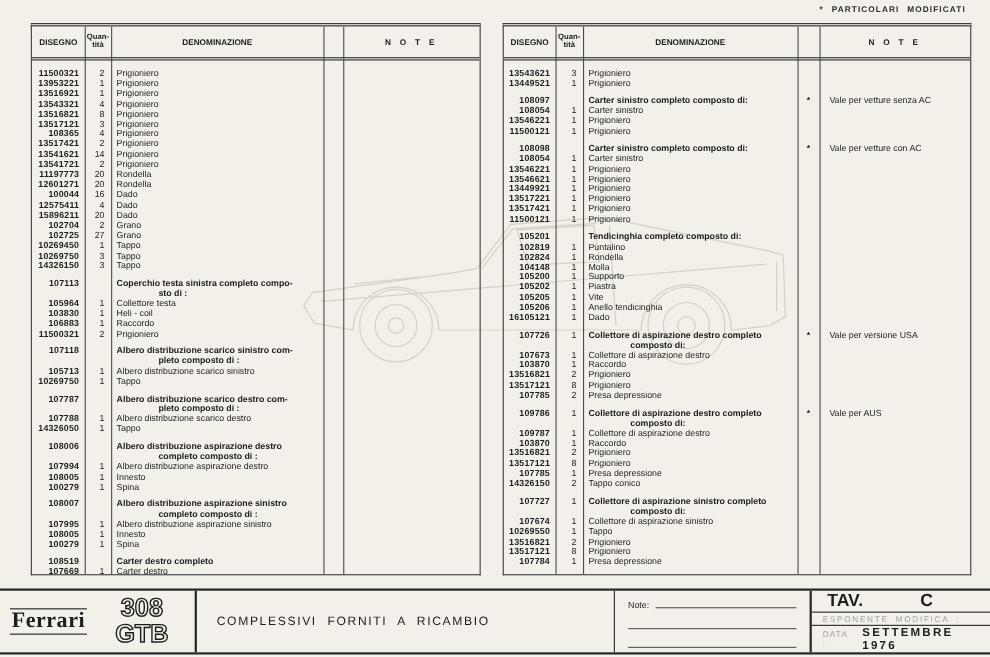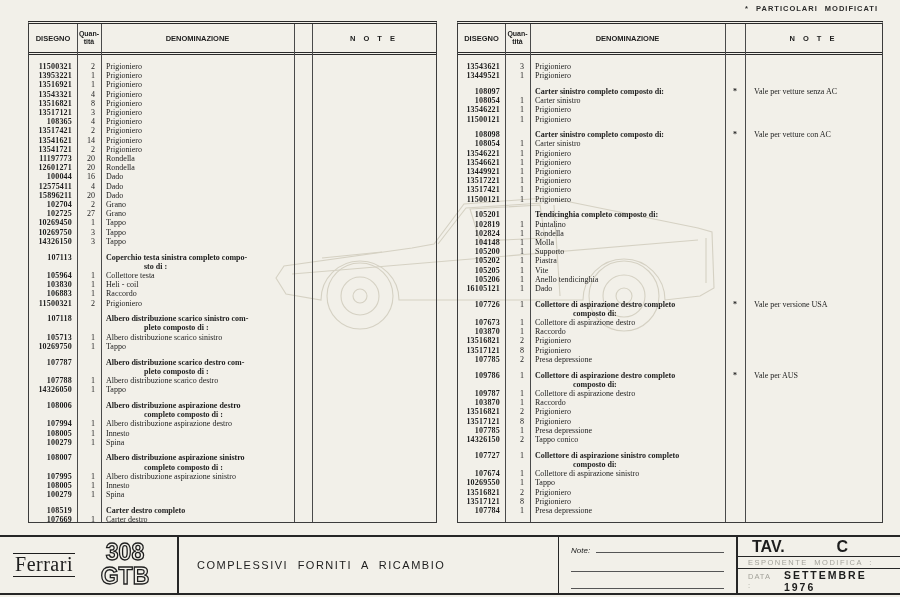--- a/index.html
+++ b/index.html
@@ -32,57 +32,57 @@
   }
   .left  .thead, .left  .prow { grid-template-columns:48px 24px 193px 18px 1fr; }
   .right .thead, .right .prow { grid-template-columns:47px 25px 195px 20px 1fr; }
   .th { text-align:center; }
   .th.qty  { white-space:pre-line; line-height:8px; font-size:7px; }
   .th.note { letter-spacing:3px; }
   .vline { position:absolute; top:0; bottom:0; width:1px; background:#4a4a4a; }
   .left  .vl1{left:48px} .left  .vl2{left:72px} .left  .vl3{left:265px} .left  .vl4{left:283px}
   .right .vl1{left:47px} .right .vl2{left:72px} .right .vl3{left:267px} .right .vl4{left:287px}
 
-  .tbody { padding-top:7px;font-family:Liberation Serif, serif; }
+  .tbody { padding-top:7px; }
   .prow { display:grid; font-size:8px; line-height:9.2px; }
   .prow.gap { margin-top:6.5px; }
   .prow .c-d { text-align:right; padding-right:5px; font-weight:bold; letter-spacing:0.2px; }
   .prow .c-q { text-align:right; padding-right:6px; }
   .prow .c-t { padding-left:43px; text-indent:-38px; white-space:pre-line; }
   .prow.bold .c-t { font-weight:bold; }
   .prow .c-s { text-align:center; font-weight:bold; }
   .prow .c-n { padding-left:9px; }
 
   
   .footer {
     position:absolute; left:0; top:535px; width:900px; height:60px; z-index:2;
     box-sizing:border-box; border-top:2px solid #262626; border-bottom:2px solid #262626;
     display:flex;
   }
   .cell-logo {
     width:179px; box-sizing:border-box; border-right:2px solid #262626;
     display:flex; align-items:center; justify-content:center; gap:9px;
   }
   .brand-wordmark {
-    font-family:"Liberation Serif", serif; font-weight:normal; font-size:20px;
+    font-family:"Liberation Serif", serif; font-weight:bold; font-size:20px;
     line-height:19px; padding:1px 2px 2px 2px;
     border-top:1.5px solid #1d1d1d; border-bottom:1.5px solid #1d1d1d;
     letter-spacing:0.5px;
     text-align:right;
   }
   .cell-title {
     width:380px; box-sizing:border-box; border-right:1px solid #262626;
     display:flex; align-items:center; padding-left:18px;
     font-weight:normal; font-size:11px; letter-spacing:1.5px; word-spacing:5px;
   }
   .cell-note {
     width:179px; box-sizing:border-box; border-right:2px solid #262626;
     padding:8px 12px 0 12px; font-size:8px;
   }
-  .note-line1 { display:flex; align-items:baseline; gap:6px;font-style:italic; }
+  .note-line1 { display:flex; align-items:baseline; gap:6px; }
   .note-rule  { flex:1; border-bottom:1px solid #555; height:7px; }
   .note-rule-full { border-bottom:1px solid #555; height:16px; }
   .cell-tav { flex:1; display:flex; flex-direction:column; }
   .tav-row {
     height:26px; box-sizing:border-box; border-bottom:1px solid #262626;
     display:flex; align-items:center; padding-left:14px;
     font-weight:bold; font-size:16px;
   }
   .tav-c { margin-left:52px; }
   .esp-row {

